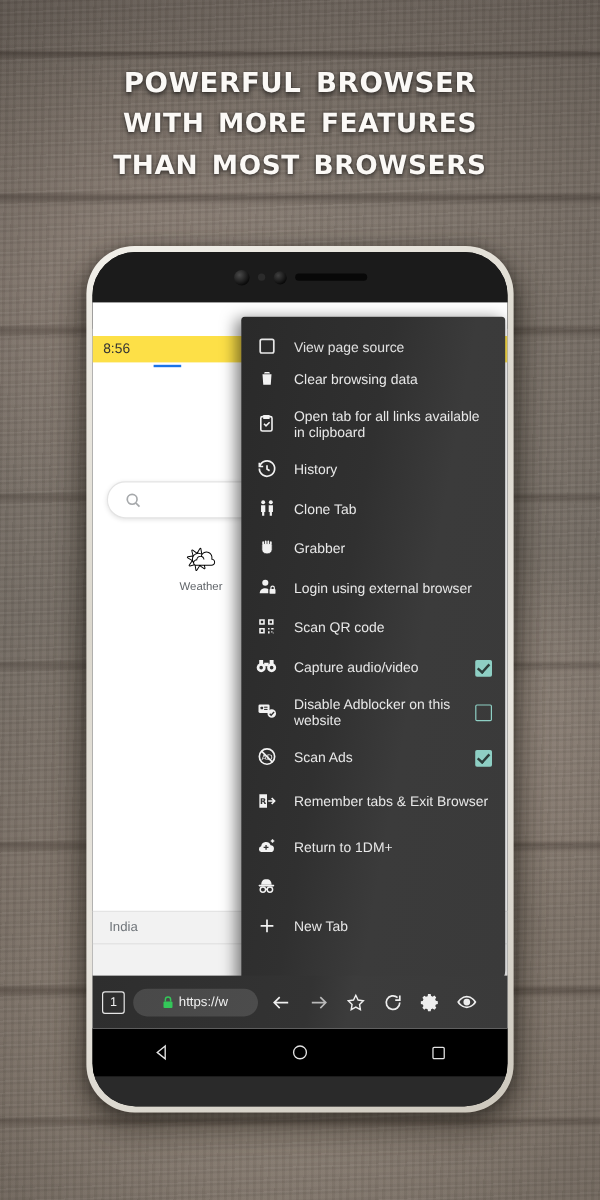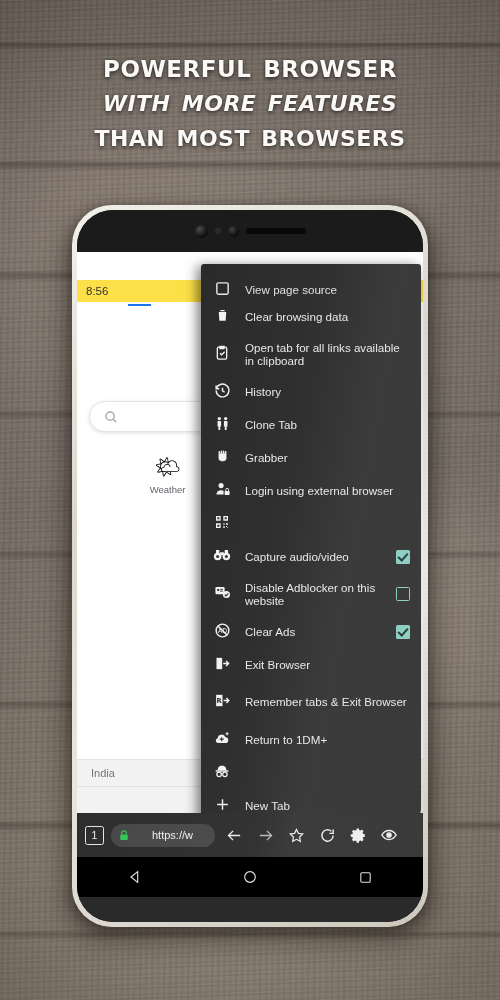--- a/index.html
+++ b/index.html
@@ -52,21 +52,21 @@
     font-weight:bold;
     font-size:33px;
     line-height:35px;
     letter-spacing:.5px;
     text-shadow:0 2px 4px rgba(0,0,0,.55), 0 0 2px rgba(0,0,0,.4);
     font-variant:small-caps;
     text-transform:lowercase;
   }
   #headline .ln { display:block; white-space:nowrap; }
   #headline .ln1 { font-size:33px; }
-  #headline .ln2 { font-size:31px;font-style:italic; }
+  #headline .ln2 { font-size:31px; }
   #headline .ln3 { font-size:31px; }
 
   
   #phone-shadow{
     position:absolute; left:64px; top:212px; width:372px; height:730px;
     border-radius:46px;
     background:rgba(25,18,12,.42);
     filter:blur(13px);
     z-index:4;
   }
@@ -190,22 +190,22 @@
     position:absolute; left:0; right:0; bottom:0; height:44px;
     background:linear-gradient(100deg,#2e2e2e 0%,#333 52%,#3c3c3c 62%,#3a3a3a 100%);
     display:flex; align-items:center; padding:0 8px; gap:7px; z-index:8;
   }
   #tabcount{
     width:19px; height:19px; min-width:19px; border:1.8px solid #e6e6e6; border-radius:2.5px;
     color:#efefef; font-size:10.5px; display:flex; align-items:center; justify-content:center;
   }
   #urlbar{
     height:23px; border-radius:12px; background:rgba(255,255,255,.13);
-    display:flex; align-items:center; gap:22px; padding:0 9px 0 7px;
-    width:104px; min-width:104px; overflow:hidden;
+    display:flex; align-items:center; gap:3px; padding:0 9px 0 7px;
+    width:104px; min-width:104px; overflow:hidden;justify-content:center;
   }
   #urltext{ font-size:11px; color:#f0f0f0; white-space:nowrap; }
   .tbi{ color:#eee; display:flex; align-items:center; justify-content:center;
         width:24px; height:24px; }
 
   
   #navbar{
     height:40px; flex:0 0 40px; background:#000;
     display:flex; align-items:center; justify-content:space-around;
   }
@@ -387,20 +387,21 @@
           <span class="mlabel">Login using external browser</span>
         </div>
 
         <div class="mi">
           <span class="mic">
             <svg width="16" height="16" viewBox="0 0 24 24" fill="#f2f2f2">
               <path d="M3 3h7v7H3V3zm2 2v3h3V5H5zM14 3h7v7h-7V3zm2 2v3h3V5h-3zM3 14h7v7H3v-7zm2 2v3h3v-3H5z"></path>
               <path d="M14 14h2v2h-2zM18 14h3v2h-3zM14 18h2v3h-2zM18 18h1.5v1.5H18zM20 19.5h1v1.5h-1z"></path>
             </svg>
           </span>
+          <span class="mlabel">Scan QR code</span>
         </div>
 
         <div class="mi">
           <span class="mic">
             <svg width="18" height="15" viewBox="0 0 24 20" fill="#f2f2f2">
               <circle cx="6.2" cy="12.5" r="5"></circle>
                 <circle cx="17.8" cy="12.5" r="5"></circle>
               <circle cx="6.2" cy="12.5" r="2" fill="#333"></circle>
                 <circle cx="17.8" cy="12.5" r="2" fill="#333"></circle>
               <path d="M4 4h4.4v6H4zM15.6 4H20v6h-4.4zM9.5 7h5v4h-5z"></path>
@@ -426,33 +427,24 @@
         </div>
 
         <div class="mi">
           <span class="mic">
             <svg width="17" height="17" viewBox="0 0 24 24" fill="none" stroke="#f2f2f2" stroke-width="2">
               <circle cx="12" cy="12" r="9"></circle>
                 <path d="M5.6 5.6l12.8 12.8"></path>
               <text x="12" y="15.6" font-size="9" fill="#f2f2f2" stroke="none" text-anchor="middle" font-family="DejaVu Sans">AD</text>
             </svg>
           </span>
-          <span class="mlabel">Clear Ads</span>
+          <span class="mlabel">Scan Ads</span>
           <span class="cbx on"></span>
         </div>
 
-        <div class="mi">
-          <span class="mic">
-            <svg width="17" height="17" viewBox="0 0 24 24" fill="#f2f2f2">
-              <path d="M3.5 4h8v16h-8z"></path>
-                <path d="M13 12h7M17 8.5l3.6 3.5-3.6 3.5" fill="none" stroke="#f2f2f2" stroke-width="2"></path>
-            </svg>
-          </span>
-          <span class="mlabel">Exit Browser</span>
-        </div>
 
         <div class="mi two">
           <span class="mic">
             <svg width="17" height="17" viewBox="0 0 24 24" fill="#f2f2f2">
               <path d="M3 4h9v16H3z"></path>
               <text x="7.3" y="15.4" font-size="9.5" fill="#333" text-anchor="middle" font-family="DejaVu Sans" font-weight="bold">R</text>
               <path d="M13.5 12h7M17.5 8.5l3.4 3.5-3.4 3.5" fill="none" stroke="#f2f2f2" stroke-width="2"></path>
             </svg>
           </span>
           <span class="mlabel">Remember tabs &amp; Exit Browser</span>

